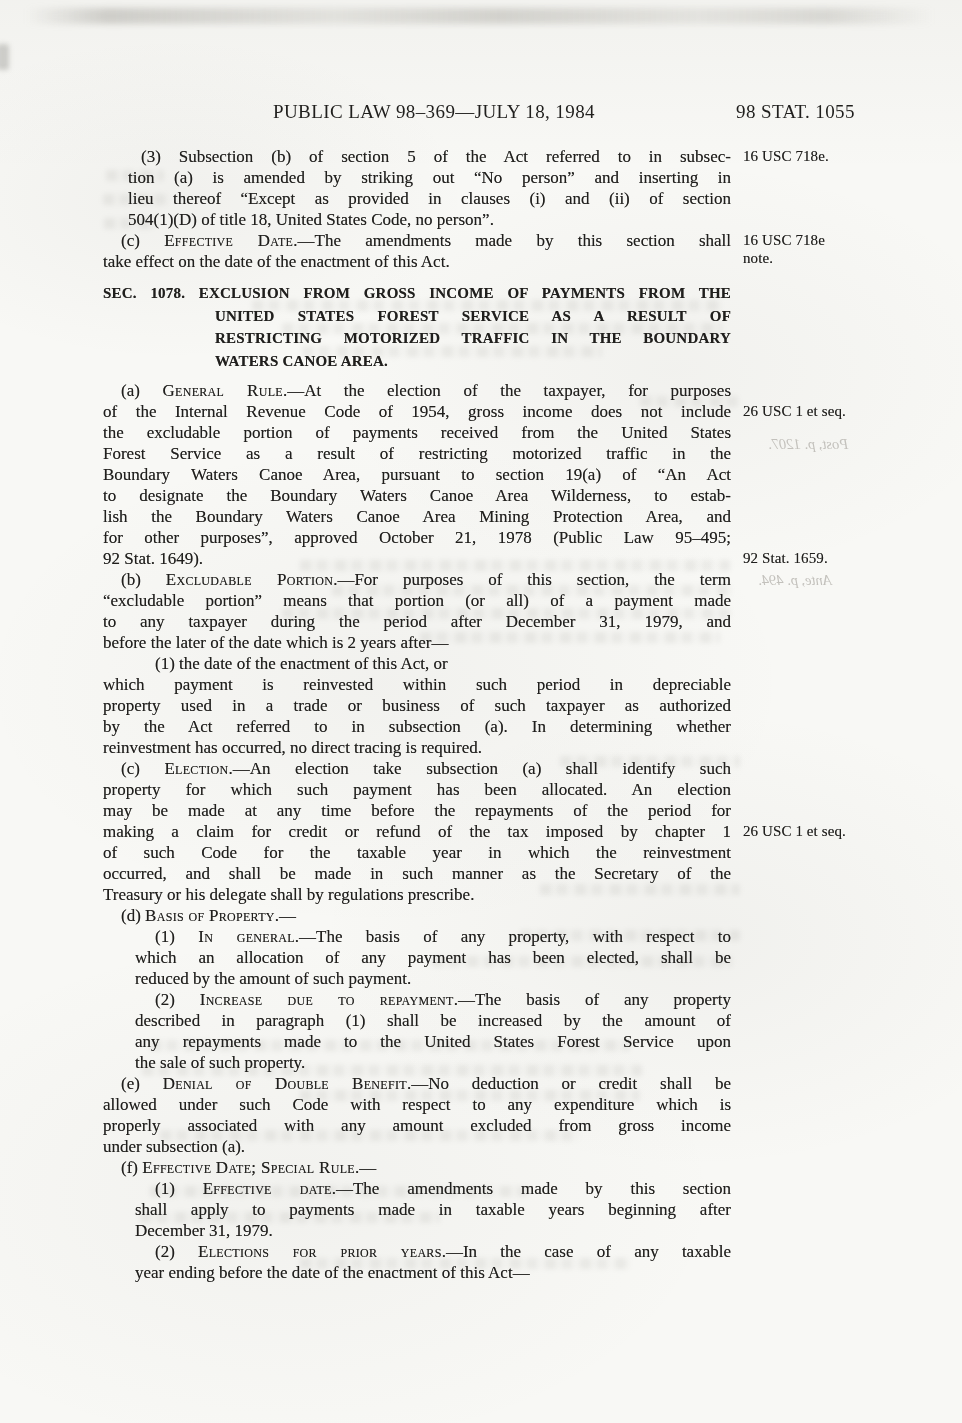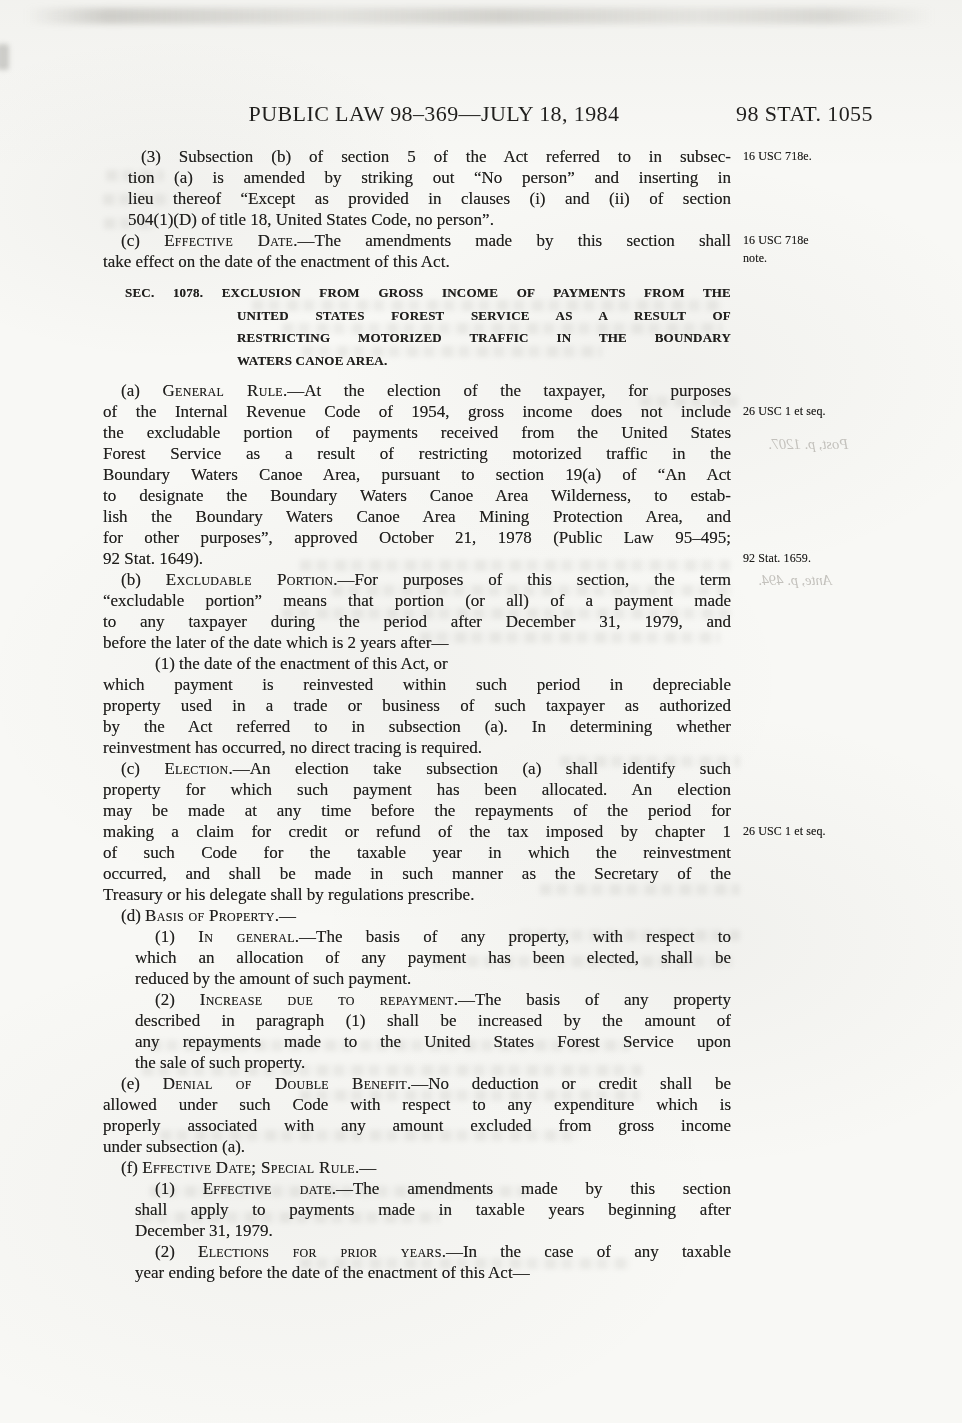--- a/index.html
+++ b/index.html
@@ -32,38 +32,38 @@
     background:rgba(130,128,122,0.35); filter:blur(2.5px); border-radius:3px;
   }
   .ghost{
     position:absolute; height:11px; border-radius:2px; opacity:.5;
     filter:blur(2.6px);
     background:repeating-linear-gradient(90deg,
       rgba(122,121,114,0.22) 0 11px, rgba(122,121,114,0.05) 11px 17px,
       rgba(122,121,114,0.20) 17px 27px, rgba(122,121,114,0.04) 27px 35px);
   }
   .header{ position:absolute; top:101px; left:120px; width:766px; height:28px;
-    font-size:22px; letter-spacing:.4px; white-space:nowrap; }
+    font-size:19px; letter-spacing:.4px; white-space:nowrap; }
   .header .title{ position:absolute; left:0; width:628px; text-align:center; }
   .header .stat{ position:absolute; left:616px;text-align:center; }
   .content{ position:absolute; left:103px; top:146px; width:628px; }
   .line{ position:relative; font-size:17px; line-height:21px; min-height:21px;
     text-shadow:0 0 .4px rgba(30,29,27,.55); }
   .just{ text-align:justify; text-align-last:justify; text-justify:inter-word; }
   .pf{ padding-left:18px; }
   .i2f{ padding-left:38px; } .i2{ padding-left:25px; }
   .i3f{ padding-left:52px; } .i3{ padding-left:32px; }
   .blk.heading{ margin:10px 0 8px; font-weight:bold; }
-  .blk.heading .line{ font-size:13px; line-height:22.5px; min-height:22.5px; letter-spacing:.2px;margin-left:22px; }
+  .blk.heading .line{ font-size:15px; line-height:22.5px; min-height:22.5px; letter-spacing:.2px; }
   .h2{ padding-left:112px; }
   .sc{ font-variant:small-caps; letter-spacing:.3px; }
   .i{ }
   .note{
     position:absolute; left:640px; top:1px; width:160px;
-    font-size:12px; line-height:18px; font-weight:normal;
+    font-size:15px; line-height:18px; font-weight:normal;
     text-align:right; text-align-last:left; letter-spacing:.1px;
     text-shadow:0 0 .4px rgba(30,29,27,.5);
   }
   .note-line{ white-space:nowrap; }
   .bleed-note{
     position:absolute; transform:scaleX(-1); font-style:italic;
     font-size:14.5px; color:#c3c1bc; filter:blur(.7px); white-space:nowrap;
   }
 </style>
 </head>

